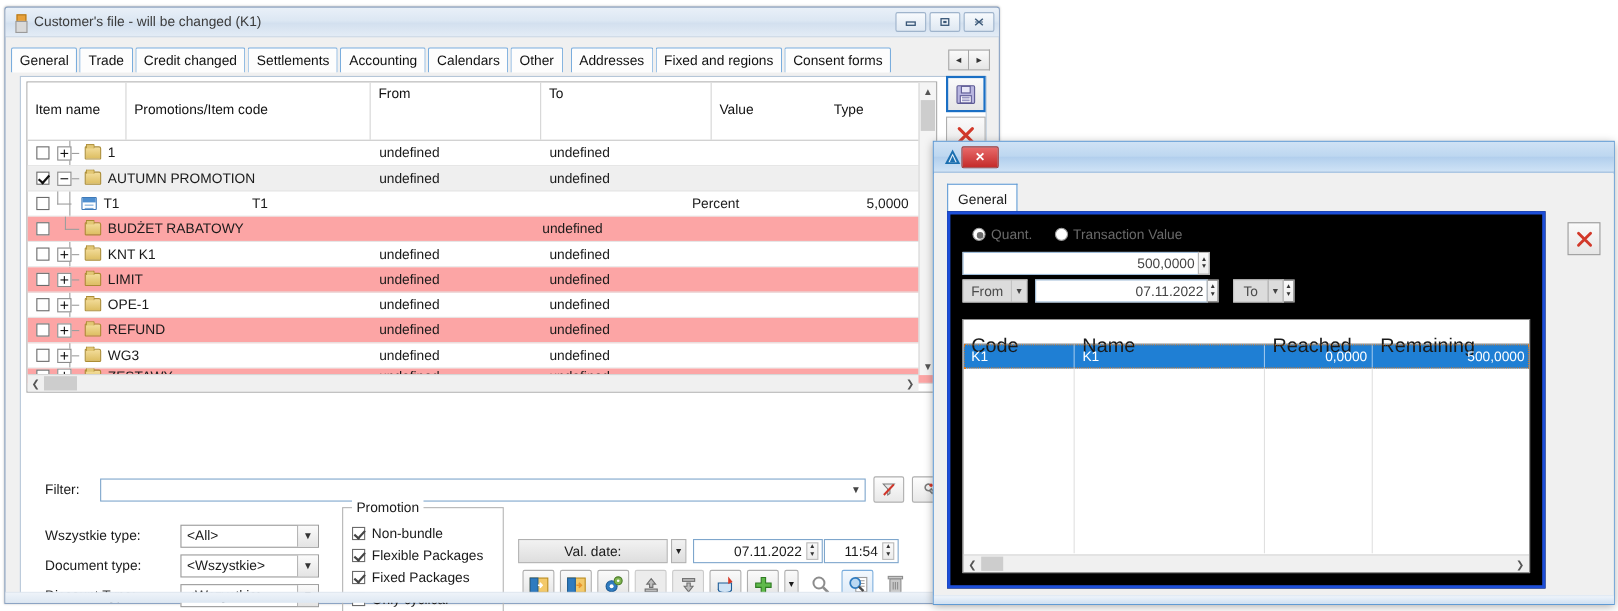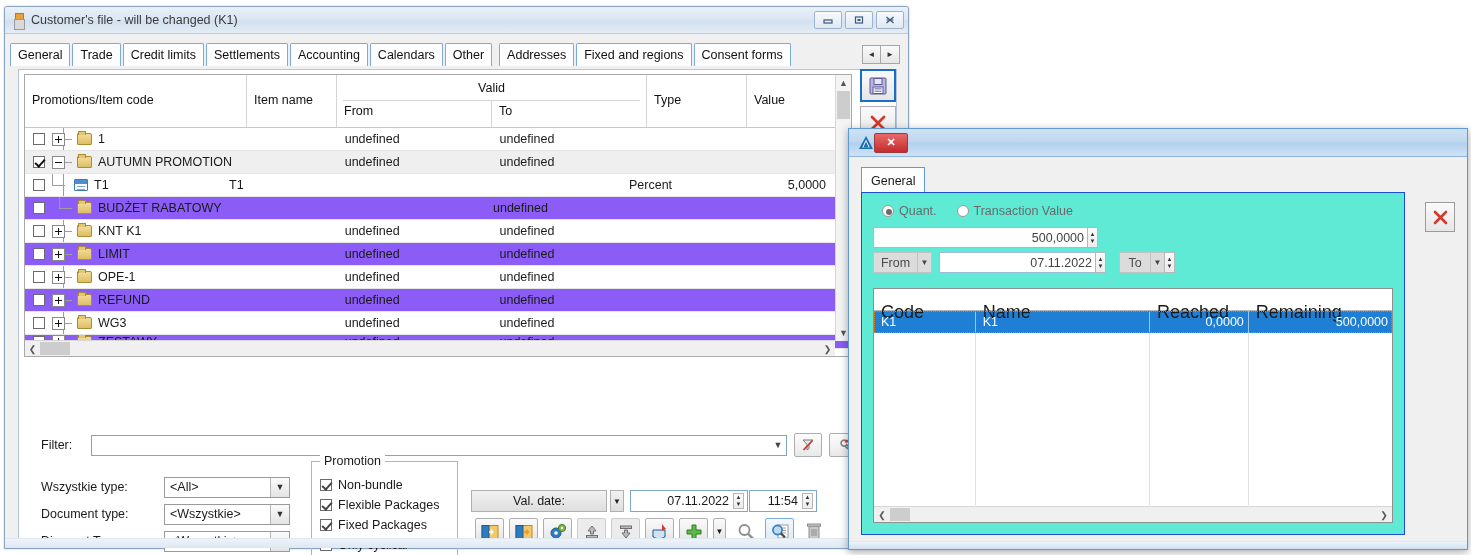--- a/index.html
+++ b/index.html
@@ -145,21 +145,21 @@
   .valid-sub + .valid-sub { border-left:1px solid #d4d4d4; }
 
   #tree-body { position: relative; }
   .trow {
     height: 23px;
     display: flex; align-items: center;
     border-bottom: 1px solid #e6e6e6;
     font-size: 12.5px;
     position: relative;
   }
-  .trow.alt { background: #8b5cf6; align-items: center; }
+  .trow.alt { background: #fca5a5; align-items: center; }
   .trow.sel { background: #efefef; }
   .cell { height: 23px; display:flex; align-items:center; padding-left:7px; overflow:hidden; white-space:nowrap; }
   .cell.num { justify-content: flex-end; padding-right: 0px; }
   .cb {
     width: 12px; height: 12px;
     border: 1px solid #6b6b6b;
     background: #fff;
     margin-left: 8px;
     position: relative;
     flex: none;
@@ -344,21 +344,21 @@
   }
   #modal-body { position:absolute; left:0; right:0; top:29px; bottom:0; background:#f0f0f0; }
   #modal-tab {
     position:absolute; left:12px; top:9px;
     height:26px; padding:0 9px;
     background:#fdfdfd; border:1px solid #5f9ad4; border-bottom:none;
     display:flex;align-items:center;font-size:12.5px;cursor:default;
   }
   #modal-panel {
     position:absolute; left:12px; top:34px; right:62px; bottom:14px;
-    background:#5eead4; border:1px solid #1d4ed8;
+    background:#000000; border:3px solid #1d4ed8;
   }
   .radio { width:12px;height:12px;border:1px solid #9a9a9a;border-radius:50%;background:#fff;position:relative;flex:none;margin-right:5px;cursor:default;}
   .radio.on:after{content:"";position:absolute;left:3px;top:3px;width:6px;height:6px;border-radius:50%;background:#6b6b6b;}
   #radio-row { position:absolute; left:20px; top:11px; display:flex; align-items:center; font-size:12.5px; color:#6a6a6a; }
   #radio-row .r2 { margin-left:20px; display:flex; align-items:center; }
   .mfield {
     height:21px; border:1px solid #9fbcd8; background:#fff;
     display:flex;align-items:center;justify-content:flex-end;
     font-size:12.5px; color:#444; padding-right:3px;
   }
@@ -418,57 +418,56 @@
       <svg width="12" height="10">
           <path d="M2.5 2 L9.5 8 M9.5 2 L2.5 8" stroke="#3b5878" stroke-width="1.3" fill="none"></path>
           <path d="M2.5 5 L9.5 5" stroke="#3b5878" stroke-width="1.1"></path>
         </svg>
     </div>
   </div>
 
   <div id="tabstrip">
     <div class="tab">General</div>
     <div class="tab">Trade</div>
-    <div class="tab">Credit limits</div>
+    <div class="tab">Credit changed</div>
     <div class="tab">Settlements</div>
     <div class="tab">Accounting</div>
     <div class="tab">Calendars</div>
     <div class="tab">Other</div>
     <div class="tab gap">Addresses</div>
     <div class="tab">Fixed and regions</div>
     <div class="tab">Consent forms</div>
     <div id="tab-nav">
       <div class="navbtn">◄</div>
       <div class="navbtn">►</div>
     </div>
   </div>
 
   <div id="content-panel">
 
     <div id="tree-grid">
 
       <div id="tree-head">
+        <div class="th" style="width:90px">
+          <span class="lab" style="top:18px">Item name</span>
+        </div>
         <div class="th" style="width:222px">
           <span class="lab" style="top:18px">Promotions/Item code</span>
         </div>
-        <div class="th" style="width:90px">
-          <span class="lab" style="top:18px">Item name</span>
-        </div>
         <div class="th valid" style="width:310px">
-          <div class="valid-top">Valid</div>
           <div class="valid-bot">
             <div class="valid-sub">From</div>
             <div class="valid-sub">To</div>
           </div>
         </div>
+        <div class="th" style="width:104px;border-right:none">
+          <span class="lab" style="top:18px">Value</span>
+        </div>
         <div class="th" style="width:100px">
           <span class="lab" style="top:18px">Type</span>
-        </div>
-        <div class="th" style="width:104px;border-right:none">
-          <span class="lab" style="top:18px">Value</span>
         </div>
       </div>
 
       <div id="tree-body">
         <div class="tline-v" style="top:0;bottom:0"></div>
 
         <div class="trow">
           <span class="cb"></span>
           <span class="exp plus"></span>
           <span class="tline"></span>

